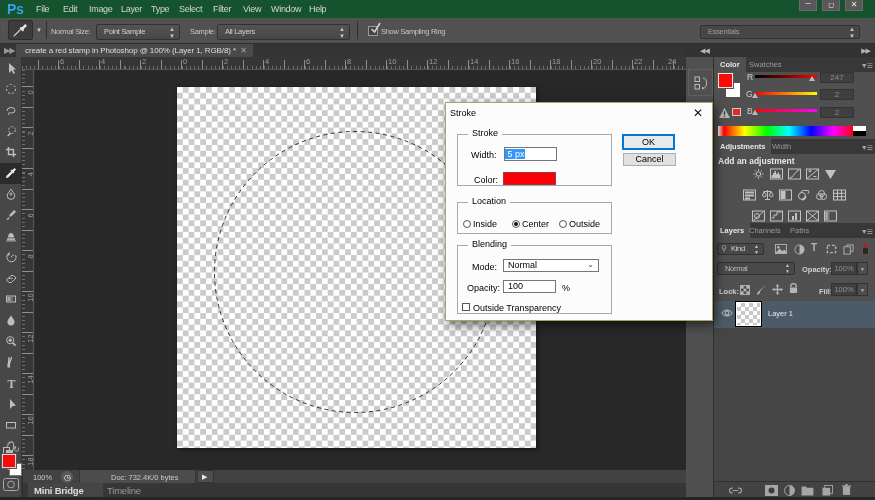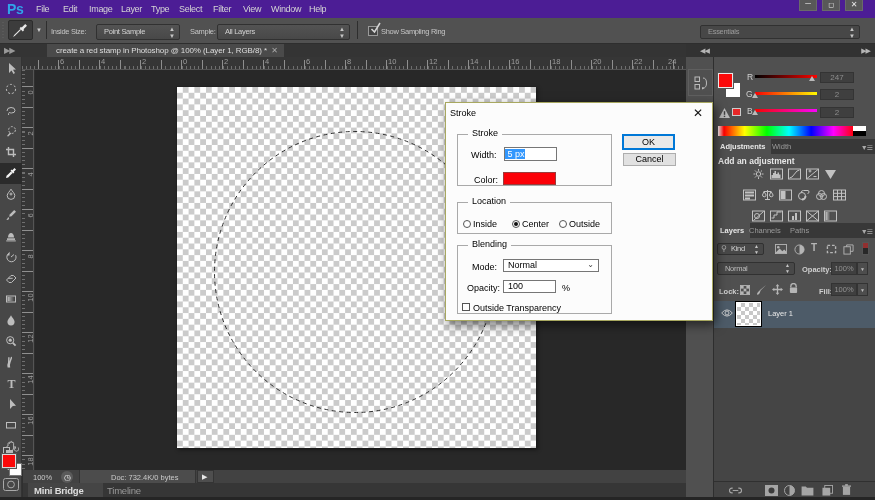--- a/index.html
+++ b/index.html
@@ -1,33 +1,33 @@
 <!DOCTYPE html>
 <html><head>
 <meta charset="utf-8">
 <style>
 * { margin:0; padding:0; box-sizing:border-box; }
 html,body { width:875px; height:500px; overflow:hidden; }
 body { font-family:"Liberation Sans", sans-serif; background:#2f2f2f; position:relative; }
 .abs { position:absolute; }
 
 
-#menubar { position:absolute; left:0; top:0; width:875px; height:18px; background:#4c1d95; color:#d4d4d4; font-size:9px; letter-spacing:-0.3px; }
+#menubar { position:absolute; left:0; top:0; width:875px; height:18px; background:#14532d; color:#d4d4d4; font-size:9px; letter-spacing:-0.3px; }
 #menubar .ps { position:absolute; left:7px; top:1px; color:#31a3e9; font-size:14px; font-weight:bold; }
 #menubar .mi { position:absolute; top:4px; }
 .winbtn { position:absolute; top:0; width:18px; height:11px; background:#585858; border:1px solid #6a6a6a; border-top:none; color:#e8e8e8; text-align:center; }
 
 
 #optionsbar { position:absolute; left:0; top:18px; width:875px; height:26px; background:#515151; border-bottom:1px solid #2e2e2e; color:#c6c6c6; font-size:7.5px; letter-spacing:-0.3px; }
 .drop { position:absolute; height:16px; background:linear-gradient(#535353,#484848); border:1px solid #313131; border-radius:2px; color:#d2d2d2; font-size:7.5px; letter-spacing:-0.3px; line-height:14px; padding-left:7px; }
 .drop .ud { position:absolute; right:4px; top:1px; font-size:6px; line-height:6.5px; color:#c6c6c6; letter-spacing:0; }
 
 
 #tabbar { position:absolute; left:0; top:44px; width:686px; height:13px; background:#343434; }
-#doctab { position:absolute; left:47px; top:0; height:13px; background:#4a4a4a; color:#dedede; font-size:8px; letter-spacing:-0.1px; padding:0 6px 0 9px; line-height:13px; }
+#doctab { position:absolute; left:16px; top:0; height:13px; background:#4a4a4a; color:#dedede; font-size:8px; letter-spacing:-0.1px; padding:0 6px 0 9px; line-height:13px; }
 
 
 #toolbar { position:absolute; left:0; top:57px; width:22px; height:443px; background:#474747; border-right:1px solid #333; }
 .tool { position:absolute; left:0; width:22px; height:21px; }
 .tool svg { position:absolute; left:5px; top:4px; }
 
 
 #hruler { position:absolute; left:22px; top:57px; width:664px; height:13px; background:#363636; border-bottom:1px solid #555; overflow:hidden; }
 #hruler .ticks { position:absolute; left:0; bottom:0; width:664px; height:3px;
   background-image: repeating-linear-gradient(to right, #6f6f6f 0px, #6f6f6f 1px, transparent 1px, transparent 4.1px); }
@@ -100,21 +100,21 @@
 
 <div id="optionsbar">
   <div style="position:absolute;left:2px;top:4px;width:2px;height:16px;background-image:repeating-linear-gradient(to bottom,#5a5a5a 0 1px,transparent 1px 3px);"></div>
   <div style="position:absolute;left:8px;top:2px;width:25px;height:20px;background:#3c3c3c;border:1px solid #2c2c2c;border-radius:2px;"></div>
   <svg class="abs" style="left:12px;top:5px;" width="16" height="15" viewBox="0 0 16 15">
       <path d="M13.2 1 L15 2.8 L11.5 6.3 L12.2 7 L10.8 8.4 L7.6 5.2 L9 3.8 L9.7 4.5 Z" fill="#e8e8e8"></path>
       <path d="M8.3 5.9 L2.2 12 L1 14 L3 12.8 L9.1 6.7 Z" fill="#e8e8e8"></path>
     </svg>
   <span style="position:absolute;left:36px;top:9px;font-size:6px;color:#ccc;">▼</span>
   <div style="position:absolute;left:46px;top:3px;width:1px;height:18px;background:#2e2e2e;"></div>
-  <span style="position:absolute;left:51px;top:9px;">Inside Size:</span>
+  <span style="position:absolute;left:51px;top:9px;">Normal Size:</span>
   <div class="drop" style="left:96px;top:6px;width:84px;">Point Sample<span class="ud">▲<br>▼</span></div>
   <span style="position:absolute;left:190px;top:9px;">Sample:</span>
   <div class="drop" style="left:217px;top:6px;width:133px;">All Layers<span class="ud">▲<br>▼</span></div>
   <div style="position:absolute;left:357px;top:3px;width:1px;height:18px;background:#2e2e2e;"></div>
   <div style="position:absolute;left:368px;top:8px;width:10px;height:10px;border:1px solid #9a9a9a;background:#434343;"></div>
   <svg class="abs" style="left:369px;top:4px;" width="13" height="13" viewBox="0 0 13 13">
       <path d="M2.5 7 L5.5 10 L11 1" stroke="#d6d6d6" stroke-width="1.5" fill="none"></path>
     </svg>
   <span style="position:absolute;left:381px;top:9px;">Show Sampling Ring</span>
   <div class="drop" style="left:700px;top:7px;width:160px;height:14px;line-height:12px;color:#9c9c9c;background:#474747;">Essentials<span class="ud" style="top:0;">▲<br>▼</span></div>
@@ -357,20 +357,25 @@
         <circle cx="5" cy="5" r="1.2" fill="#bbb"></circle>
         <rect x="10.5" y="2.5" width="3.5" height="2" fill="#bbb"></rect>
         <rect x="10.5" y="6.5" width="3.5" height="2" fill="#bbb"></rect>
         <rect x="3" y="11.5" width="10" height="2.2" fill="#bbb"></rect>
       </svg></div>
   <div class="stripbtn" style="top:81px;width:25px;height:22px;font-size:12px;line-height:20px;">A<span style="font-size:9px">|</span></div>
   <div class="stripbtn" style="top:105px;width:25px;height:21px;font-size:12px;line-height:19px;">¶</div>
 </div>
 <div id="panels">
 
+  <div class="ptabs" style="top:0;">
+    <div class="ptab on" style="left:0;">Color</div>
+    <div class="ptab" style="left:29px;">Swatches</div>
+    <span class="pmenu">▼☰</span>
+  </div>
   <div class="abs" style="left:0;top:15px;width:161px;height:67px;">
     <div class="abs" style="left:12px;top:11px;width:14px;height:14px;background:#fff;"></div>
     <div class="abs" style="left:4px;top:1px;width:15px;height:15px;background:#fb0a0a;border:1px solid #e8e8e8;outline:1px solid #555;"></div>
     <span class="abs" style="left:33px;top:0px;color:#cfcfcf;font-size:8.5px;">R</span>
     <div class="track" style="top:2.5px;background:linear-gradient(to right,#000,#f90400);"></div>
     <div class="thumb" style="left:95px;top:4px;"></div>
     <div class="valbox" style="top:0px;">247</div>
     <span class="abs" style="left:32px;top:17px;color:#cfcfcf;font-size:8.5px;">G</span>
     <div class="track" style="top:19.5px;background:linear-gradient(to right,#f60004,#fffa00);"></div>
     <div class="thumb" style="left:38px;top:21px;"></div>

